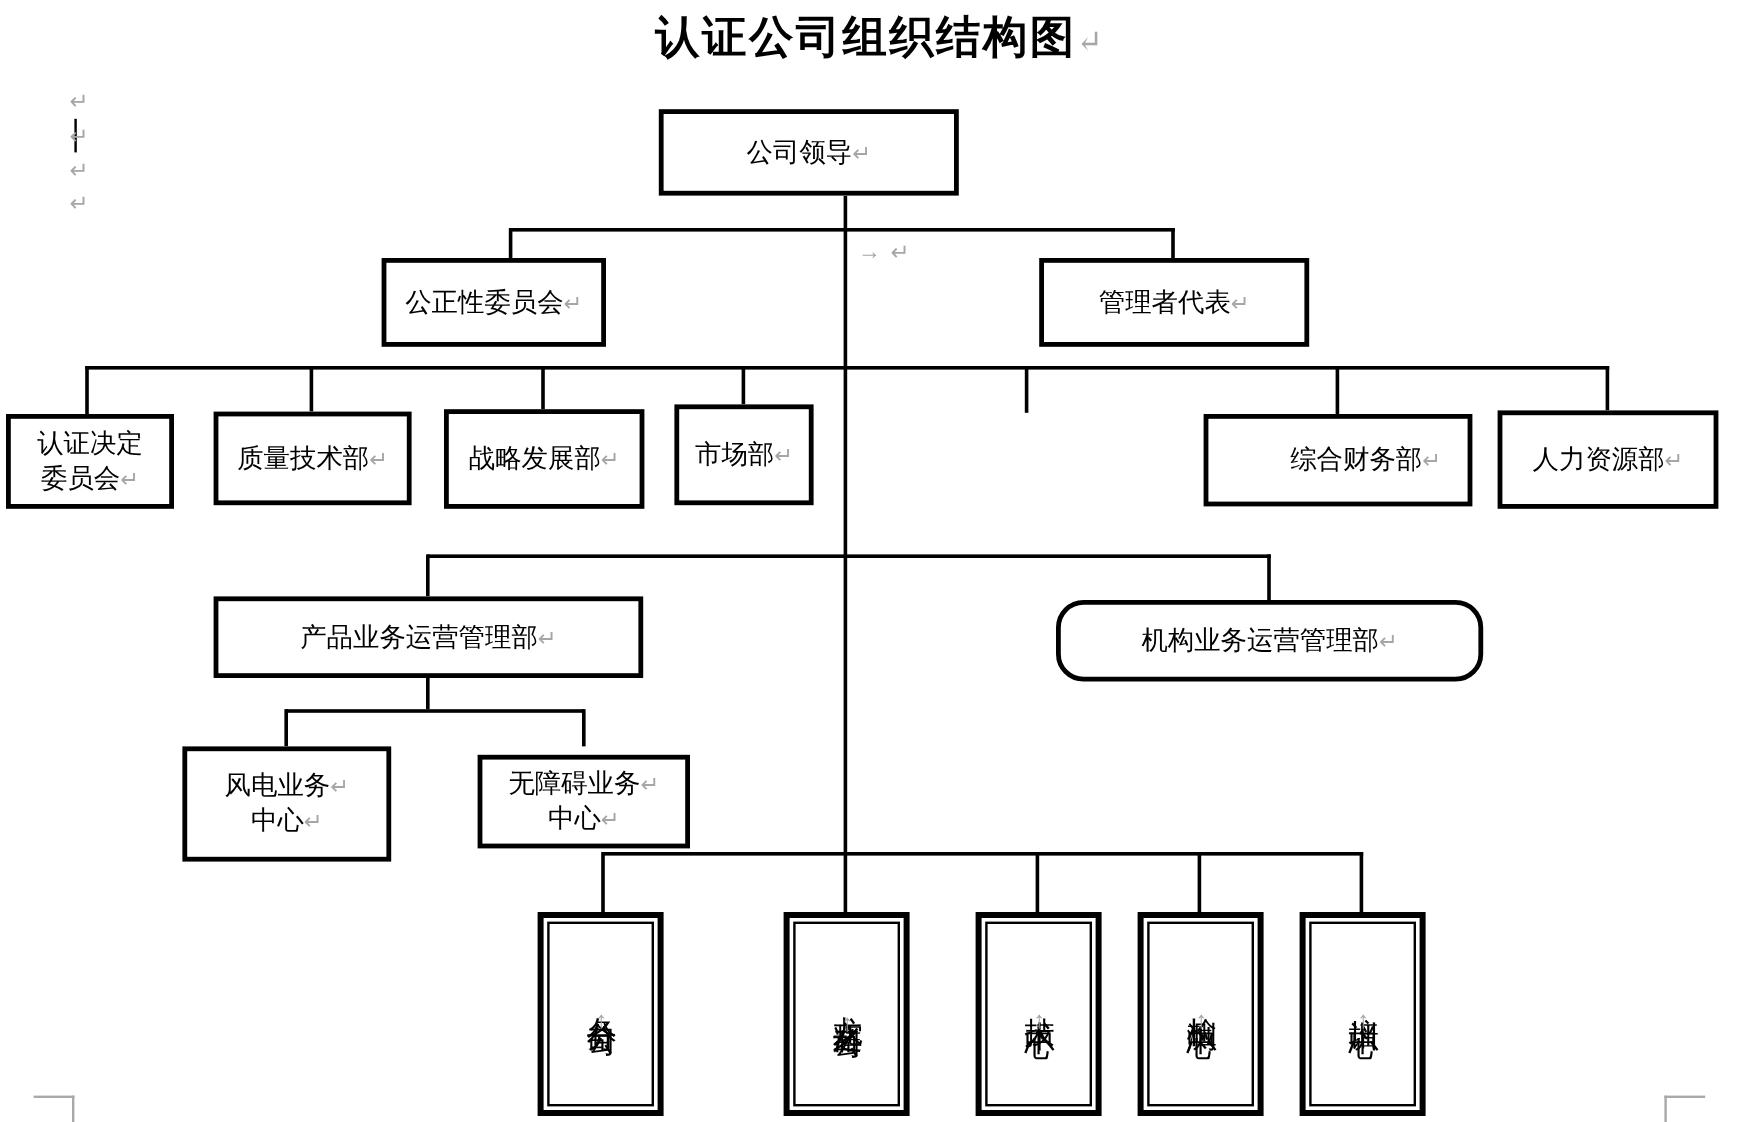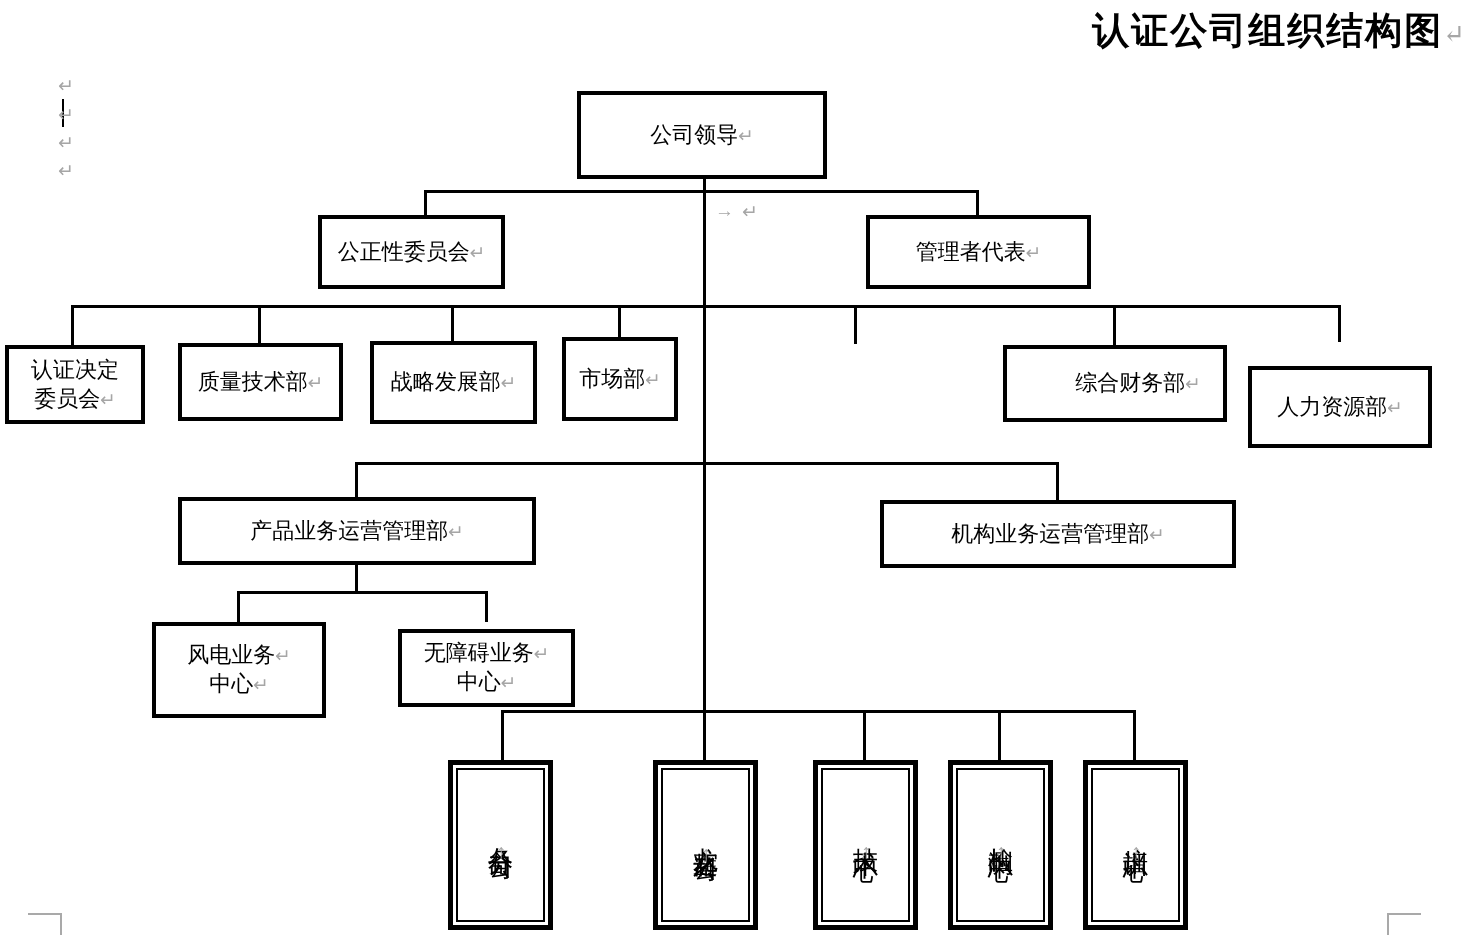--- a/index.html
+++ b/index.html
@@ -5,21 +5,21 @@
   html,body{margin:0;padding:0;background:#ffffff;}
   #page{
     position:relative;
     width:1465px;height:935px;
     background:#ffffff;
     font-family:"Liberation Sans","DejaVu Sans",sans-serif;
     overflow:hidden;
   }
   .title{
     position:absolute;left:0;top:6px;width:100%;
-    text-align:right;
+    text-align:center;
     font-family:"Liberation Serif","DejaVu Serif",serif;
     font-weight:bold;font-size:37px;color:#000;
     letter-spacing:2px;
   }
   .title .pmark{font-size:26px;font-weight:normal;letter-spacing:0;}
   .box{
     position:absolute;border:4px solid #000;background:#fff;
     box-sizing:border-box;
     display:flex;flex-direction:column;align-items:center;justify-content:center;
     font-size:22px;color:#000;line-height:1.3;text-align:center;
@@ -90,21 +90,21 @@
   <div class="hline" style="left:238px;top:591px;width:249px;"></div>
   <div class="vline" style="left:237px;top:591px;height:31px;"></div>
   <div class="vline" style="left:485px;top:591px;height:31px;"></div>
 
   <div class="hline" style="left:502px;top:710px;width:634px;"></div>
   <div class="vline" style="left:501px;top:710px;height:50px;"></div>
   <div class="vline" style="left:863px;top:710px;height:50px;"></div>
   <div class="vline" style="left:998px;top:710px;height:50px;"></div>
   <div class="vline" style="left:1133px;top:710px;height:50px;"></div>
 
-  <div class="box" style="left:577px;top:91px;width:250px;height:88px;">
+  <div class="box" style="left:549px;top:91px;width:250px;height:72px;">
     <div><span>公司领导</span><span class="pmark">↵</span></div>
   </div>
 
   <div class="box" style="left:318px;top:215px;width:187px;height:74px;">
     <div><span>公正性委员会</span><span class="pmark">↵</span></div>
   </div>
   <div class="box" style="left:866px;top:215px;width:225px;height:74px;">
     <div><span>管理者代表</span><span class="pmark">↵</span></div>
   </div>
 
@@ -117,28 +117,28 @@
   </div>
   <div class="box" style="left:370px;top:341px;width:167px;height:83px;">
     <div><span>战略发展部</span><span class="pmark">↵</span></div>
   </div>
   <div class="box" style="left:562px;top:337px;width:116px;height:84px;">
     <div><span>市场部</span><span class="pmark">↵</span></div>
   </div>
   <div class="box" style="left:1003px;top:345px;width:224px;height:77px;padding-left:46px;">
     <div><span>综合财务部</span><span class="pmark">↵</span></div>
   </div>
-  <div class="box" style="left:1248px;top:342px;width:184px;height:82px;margin-top:24px;">
+  <div class="box" style="left:1248px;top:342px;width:184px;height:82px;">
     <div><span>人力资源部</span><span class="pmark">↵</span></div>
   </div>
 
   <div class="box" style="left:178px;top:497px;width:358px;height:68px;">
     <div><span>产品业务运营管理部</span><span class="pmark">↵</span></div>
   </div>
-  <div class="box" style="left:880px;top:500px;width:356px;height:68px;">
+  <div class="box" style="left:880px;top:500px;width:356px;height:68px;border-radius:23px;">
     <div><span>机构业务运营管理部</span><span class="pmark">↵</span></div>
   </div>
 
   <div class="box" style="left:152px;top:622px;width:174px;height:96px;">
     <div><span>风电业务</span><span class="pmark">↵</span></div>
     <div><span>中心</span><span class="pmark">↵</span></div>
   </div>
   <div class="box" style="left:398px;top:629px;width:177px;height:78px;">
     <div><span>无障碍业务</span><span class="pmark">↵</span></div>
     <div><span>中心</span><span class="pmark">↵</span></div>

